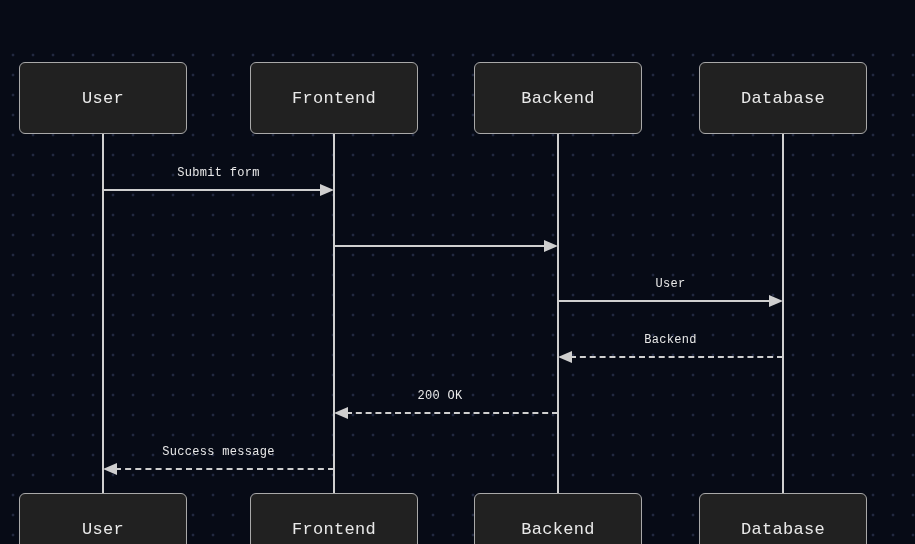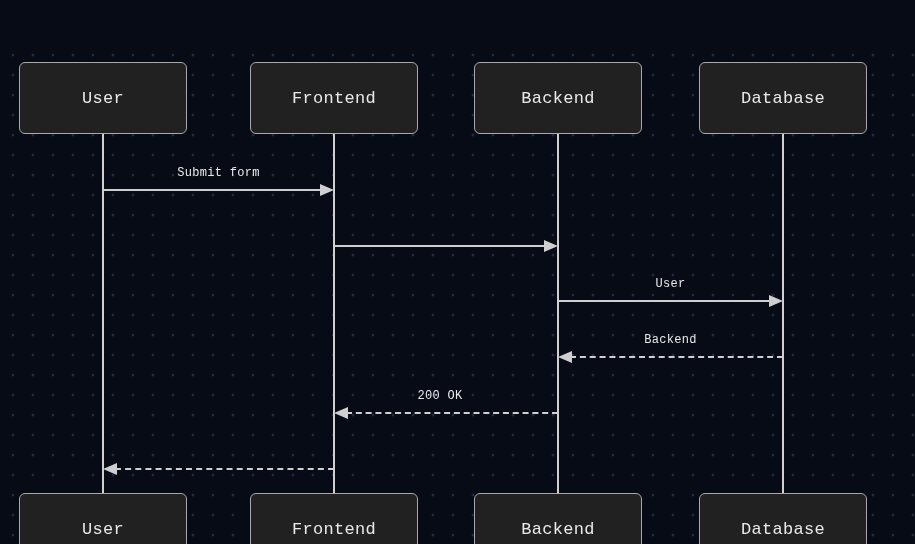--- a/index.html
+++ b/index.html
@@ -89,13 +89,14 @@
     <div class="arrowhead right" style="left: 769px; top: 255px;"></div>
     <div class="msg-label" style="left: 670.5px; top: 233px;">User</div>
     <div class="msg-line dashed" style="left: 570px; top: 316px; width: 213px;"></div>
     <div class="arrowhead left" style="left: 558px; top: 311px;"></div>
     <div class="msg-label" style="left: 670.5px; top: 289px;">Backend</div>
     <div class="msg-line dashed" style="left: 346px; top: 372px; width: 212px;"></div>
     <div class="arrowhead left" style="left: 334px; top: 367px;"></div>
     <div class="msg-label" style="left: 440px; top: 345px;">200 OK</div>
     <div class="msg-line dashed" style="left: 115px; top: 428px; width: 219px;"></div>
     <div class="arrowhead left" style="left: 103px; top: 423px;"></div>
+    <div class="msg-label" style="left: 218.5px; top: 401px;">Success message</div>
   </div>
 
 </body></html>

